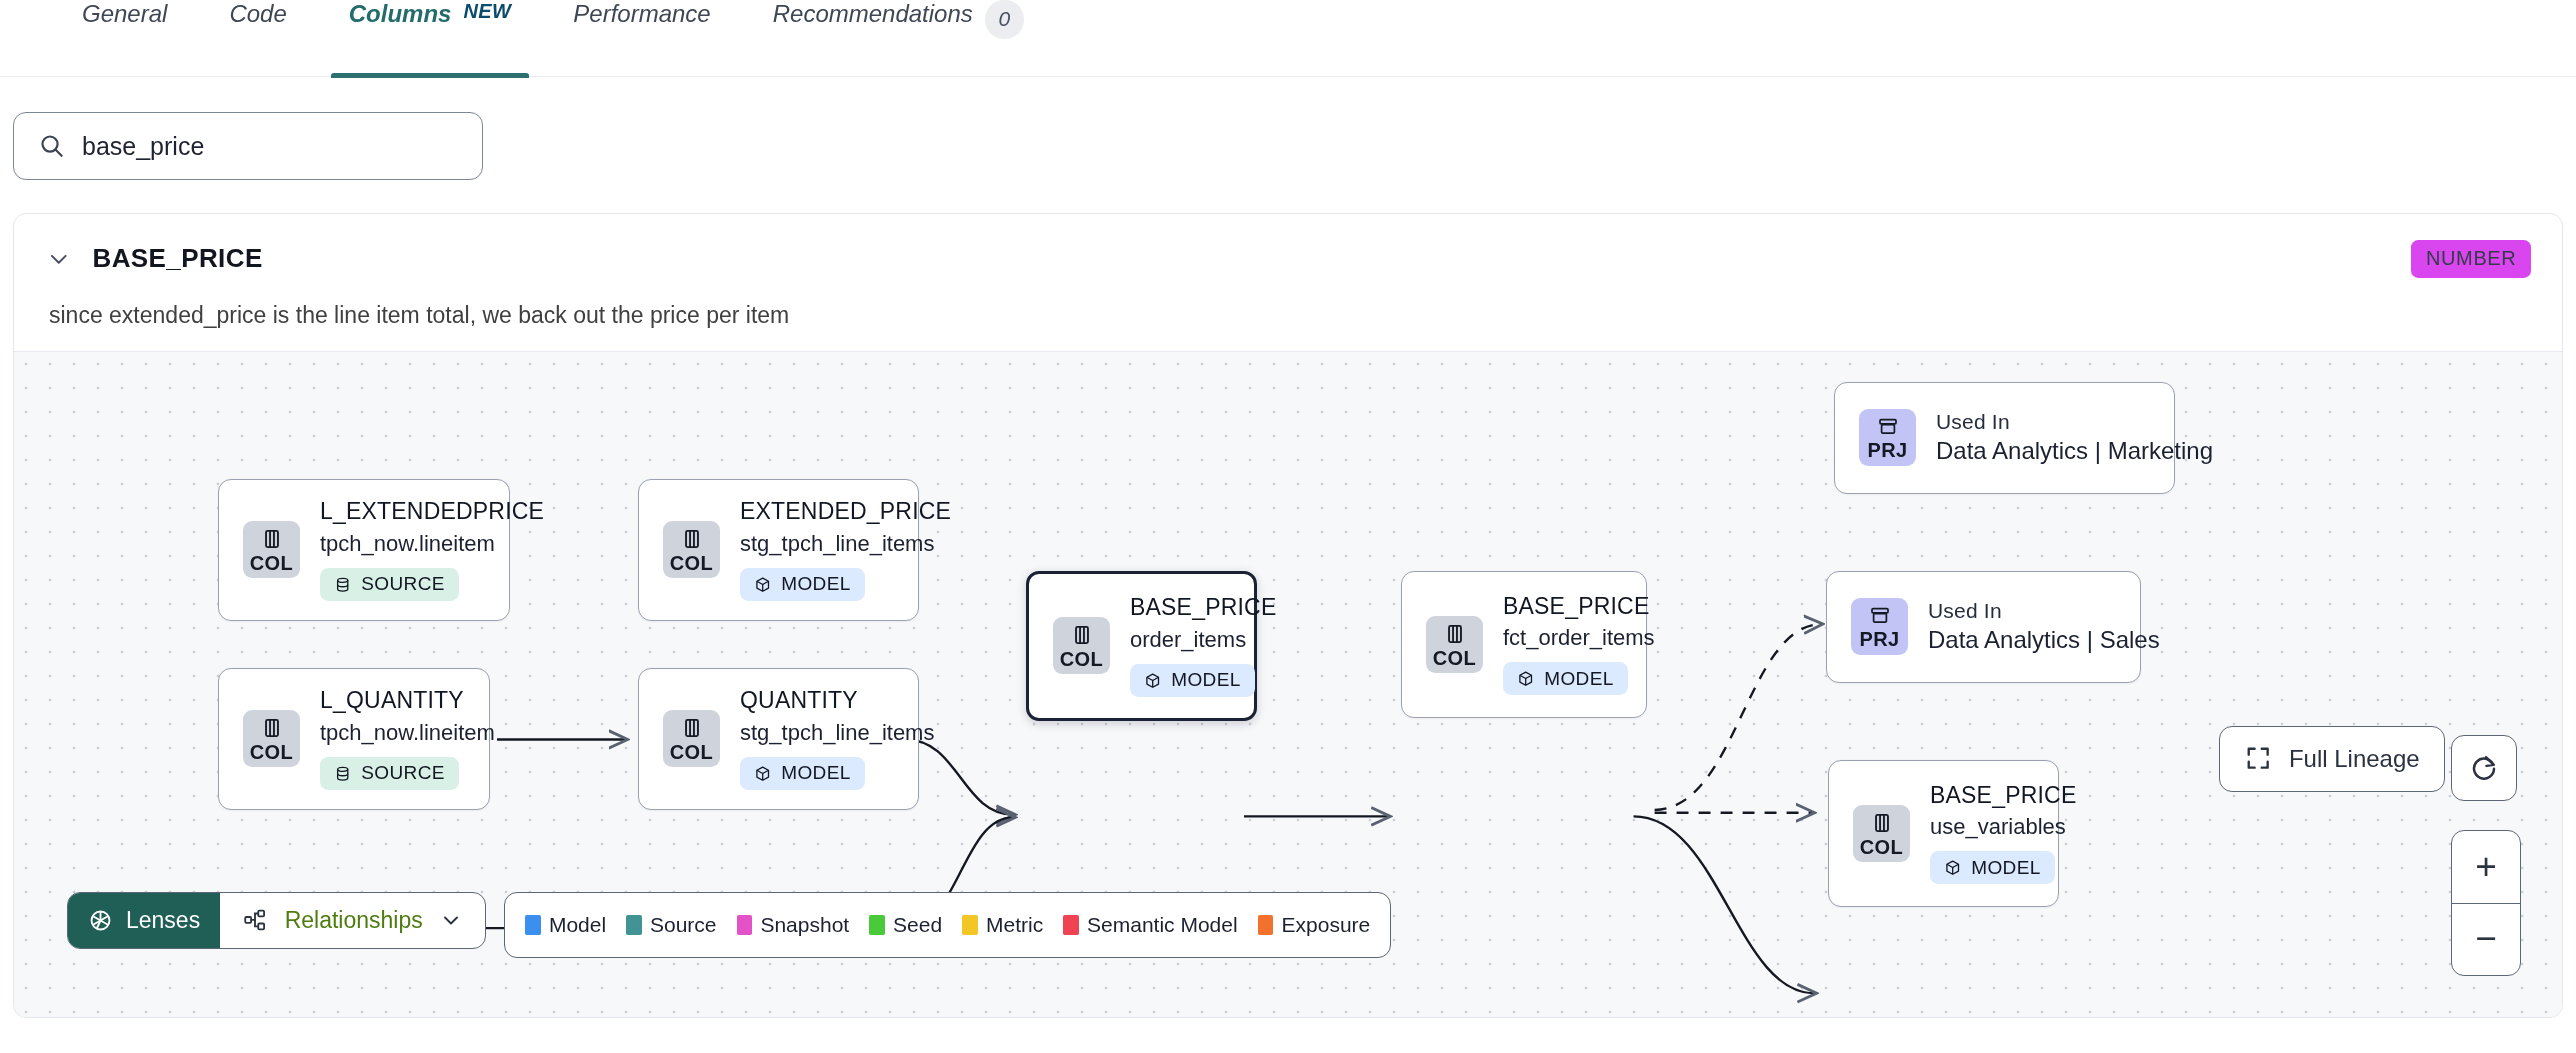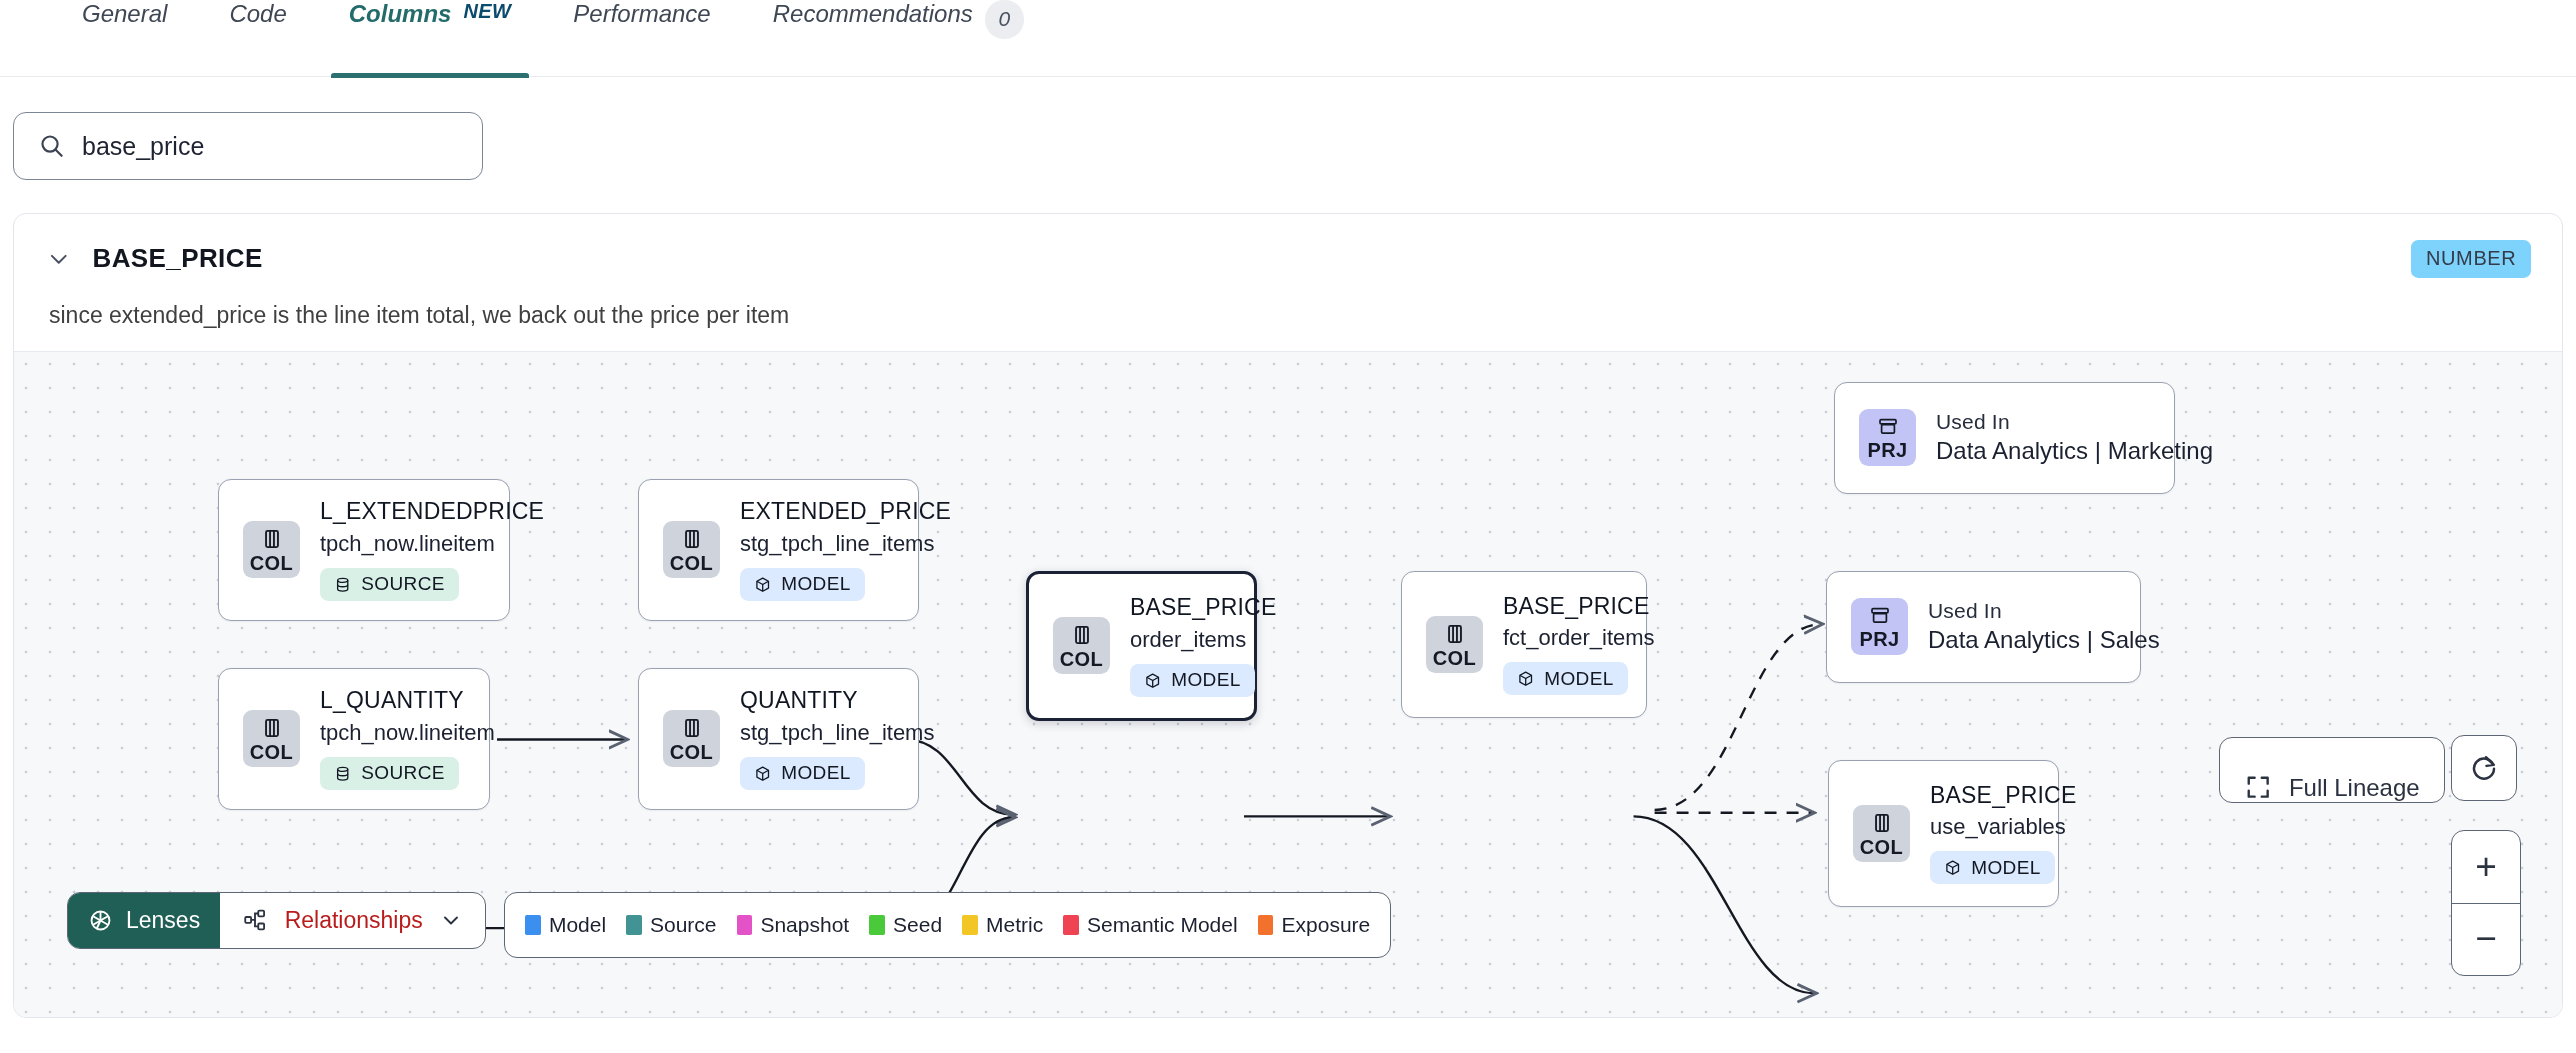--- a/index.html
+++ b/index.html
@@ -106,21 +106,21 @@
     color: #4c5musical;
   }
   .colname {
     font-size: 26px;
     font-weight: bold;
     color: #11161f;
     letter-spacing: 0.4px;
   }
   .coltype {
     margin-left: auto;
-    background: #7dd3fc;
+    background: #d946ef;
     color: #343b49;
     font-size: 20px;
     border-radius: 7.3px;
     padding: 7.3px 14.7px;
     letter-spacing: 0.6px;
   }
   .coldesc {
     font-size: 23px;
     color: #404040;
     padding: 24px 31px 22px 35px;
@@ -260,21 +260,21 @@
     color: #fff;
     display: flex; align-items: center; gap: 13px;
     padding: 0 20px;
     font-size: 23px;
     cursor: pointer;
   }
   .rel-btn {
     display: flex; align-items: center; gap: 16.5px;
     padding: 0 22px;
     font-size: 23px;
-    color: #b91c1c;
+    color: #4d7c0f;
     cursor: pointer;
   }
 
   .legend {
     position: absolute;
     display: flex;
     align-items: center;
     gap: 20px;
     height: 66px;
     padding: 0 20px;
@@ -548,21 +548,21 @@
           <svg width="17.4" height="17.4" viewBox="0 0 24 24" fill="none" stroke="#121722" stroke-width="1.8" stroke-linejoin="round">
             <path d="M12,3 L20,7.3 L20,16.7 L12,21 L4,16.7 L4,7.3 Z"></path>
               <path d="M4,7.3 L12,11.7 L20,7.3"></path>
               <path d="M12,11.7 L12,21"></path>
           </svg>
           <span>MODEL</span>
         </span>
       </div>
     </div>
 
-    <div class="btn-pill" style="left:2205px; top:385px;align-items:flex-end;">
+    <div class="btn-pill" style="left:2205px; top:374px;">
       <span>
         <svg width="28.4" height="28.4" viewBox="0 0 24 24" fill="none" stroke="#2b3240" stroke-width="2" stroke-linecap="round" stroke-linejoin="round">
           <polyline points="4,9 4,4 9,4"></polyline>
             <polyline points="15,4 20,4 20,9"></polyline>
           <polyline points="20,15 20,20 15,20"></polyline>
             <polyline points="9,20 4,20 4,15"></polyline>
         </svg>
       </span>
       <span>Full Lineage</span>
     </div>

